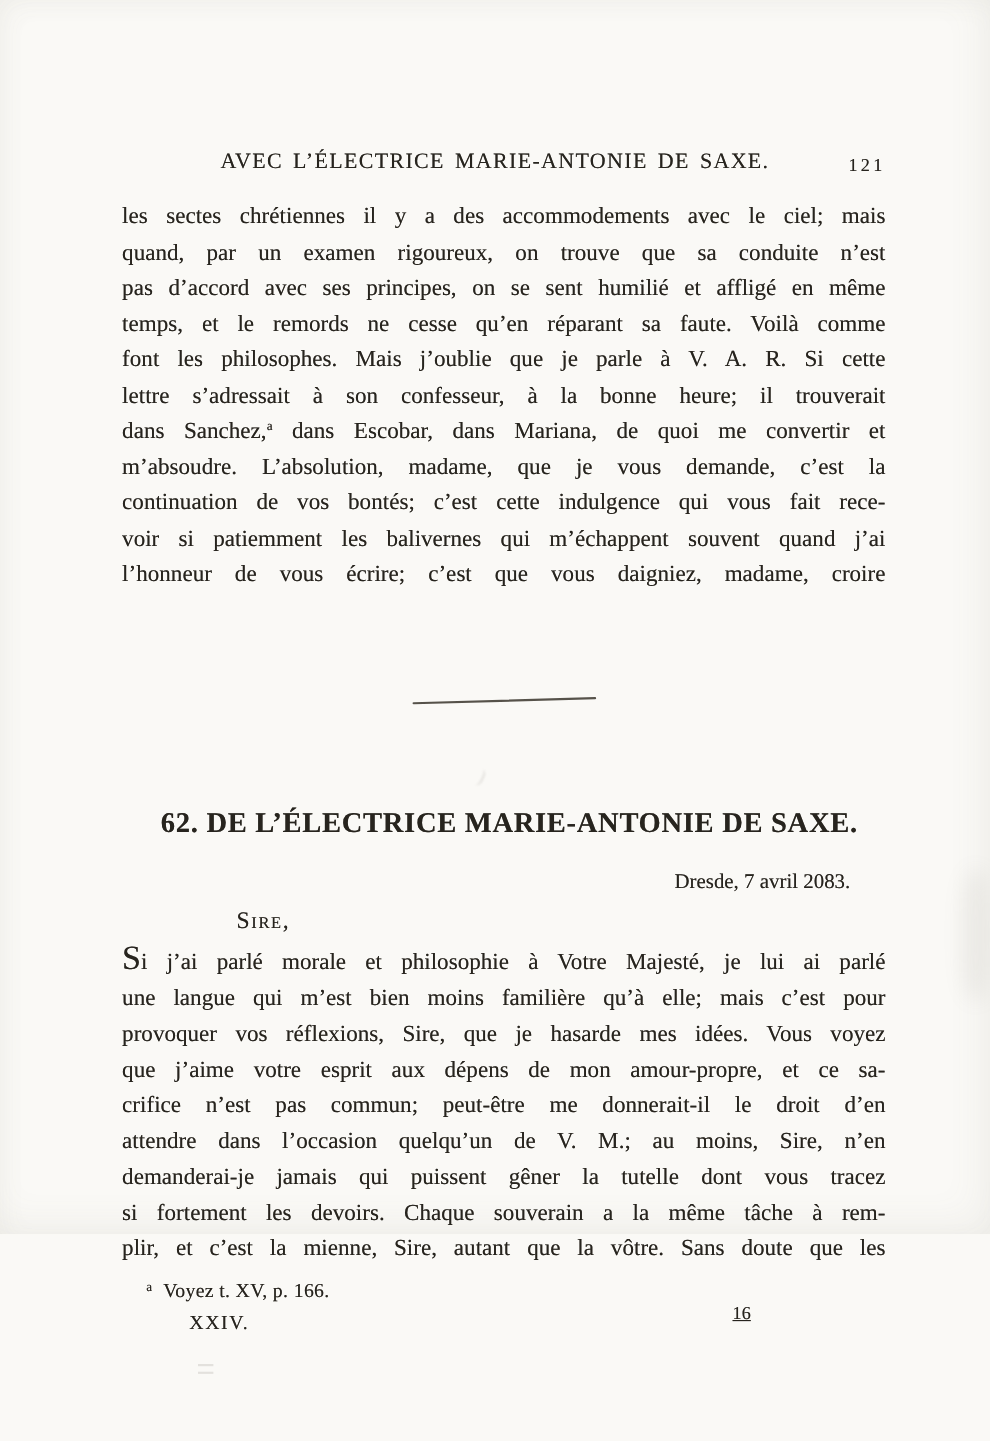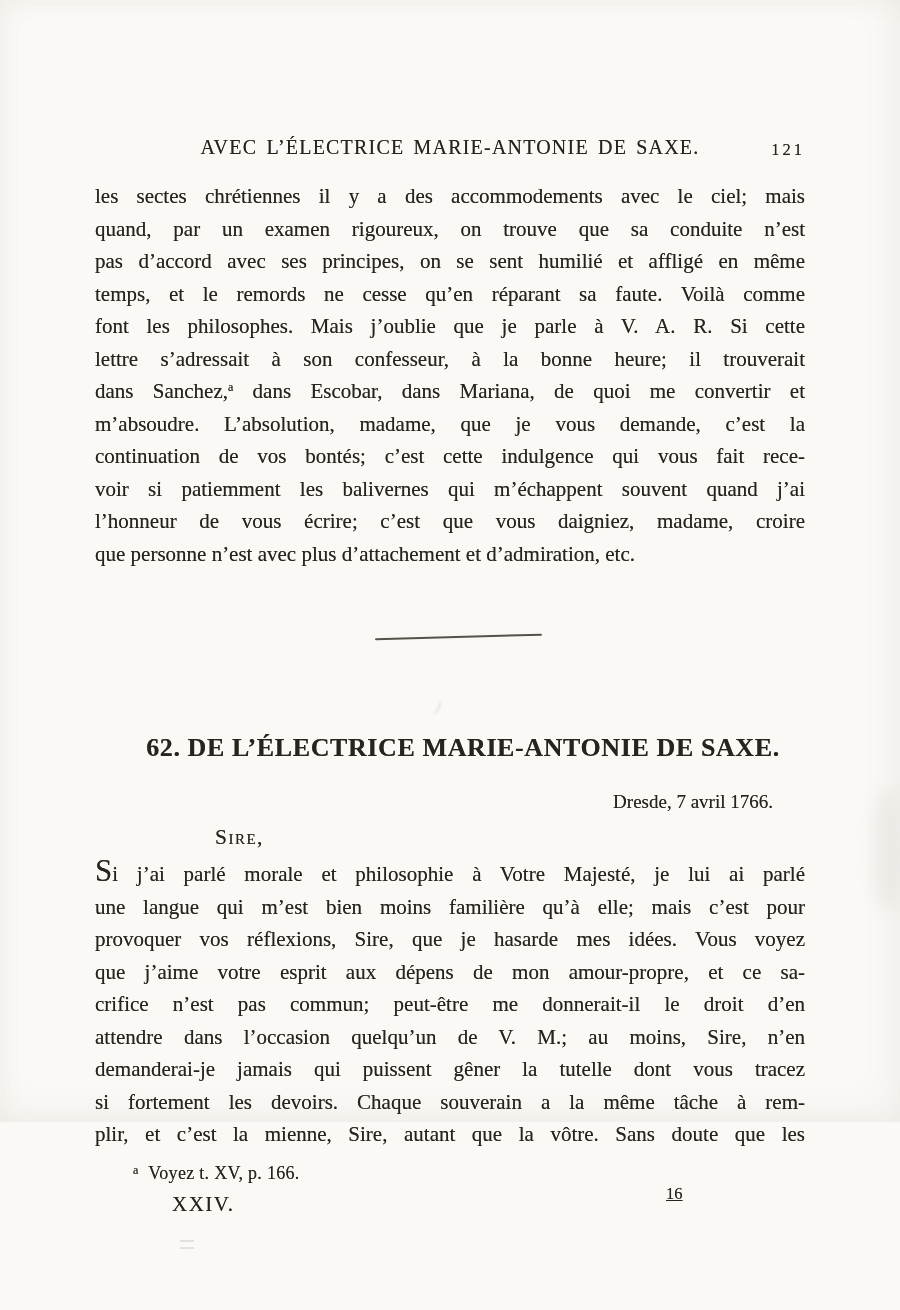--- a/index.html
+++ b/index.html
@@ -34,20 +34,21 @@
   
   .textblock {
     position: absolute; left: 95px; width: 710px;
     font-size: 21px; line-height: 32.5px;
     text-justify: inter-word;
   }
   .textblock .line {
     text-align: justify;
     text-align-last: justify;
     white-space: normal;
+    margin-left: 16px;
   }
   .textblock .line.no-just { text-align-last: left; }
   .p1 { top: 180px; }
   .p2 { top: 858px; }
 
   sup.note-ref {
     font-size: 12px; line-height: 0;
     vertical-align: 7px; letter-spacing: 0;
   }
   .lead-initial { font-size: 31px; line-height: 0; }
@@ -76,21 +77,21 @@
   }
 
   
   .footnote {
     position: absolute; top: 1163px; left: 133px;
     font-size: 18px; letter-spacing: 0.3px;
   }
   .footnote sup.note-ref { vertical-align: 5px; margin-right: 10px; }
   .signature-mark {
     position: absolute; top: 1192px; left: 172px;
-    font-size: 21px; letter-spacing: 1.5px;
+    font-size: 18px; letter-spacing: 1.5px;
   }
   .sheet-number {
     position: absolute; top: 1184px; left: 666px;
     font-size: 16.5px;
     text-decoration: underline;
   }
 
   
   .artifact { position: absolute; background: #8a857a; pointer-events: none; }
   .a1 { top: 698px; left: 428px; width: 10px; height: 16px;
@@ -115,27 +116,26 @@
     <div class="line">quand, par un examen rigoureux, on trouve que sa conduite n’est</div>
     <div class="line">pas d’accord avec ses principes, on se sent humilié et affligé en même</div>
     <div class="line">temps, et le remords ne cesse qu’en réparant sa faute. Voilà comme</div>
     <div class="line">font les philosophes. Mais j’oublie que je parle à V. A. R. Si cette</div>
     <div class="line">lettre s’adressait à son confesseur, à la bonne heure; il trouverait</div>
     <div class="line"><span>dans Sanchez,</span><sup class="note-ref">a</sup><span> dans Escobar, dans Mariana, de quoi me convertir et</span></div>
     <div class="line">m’absoudre. L’absolution, madame, que je vous demande, c’est la</div>
     <div class="line">continuation de vos bontés; c’est cette indulgence qui vous fait rece-</div>
     <div class="line">voir si patiemment les balivernes qui m’échappent souvent quand j’ai</div>
     <div class="line">l’honneur de vous écrire; c’est que vous daigniez, madame, croire</div>
-    <div class="line no-just">que personne n’est avec plus d’attachement et d’admiration, etc.</div>
   </div>
 
   <div class="divider"></div>
 
   <div class="letter-heading ink">62. DE L’ÉLECTRICE MARIE-ANTONIE DE SAXE.</div>
-  <div class="dateline ink">Dresde, 7 avril 1766.</div>
+  <div class="dateline ink">Dresde, 7 avril 2083.</div>
   <div class="salutation ink">Sire,</div>
 
   <div class="textblock p2 ink">
     <div class="line"><span class="lead-initial">S</span><span>i j’ai parlé morale et philosophie à Votre Majesté, je lui ai parlé</span></div>
     <div class="line">une langue qui m’est bien moins familière qu’à elle; mais c’est pour</div>
     <div class="line">provoquer vos réflexions, Sire, que je hasarde mes idées. Vous voyez</div>
     <div class="line">que j’aime votre esprit aux dépens de mon amour-propre, et ce sa-</div>
     <div class="line">crifice n’est pas commun; peut-être me donnerait-il le droit d’en</div>
     <div class="line">attendre dans l’occasion quelqu’un de V. M.; au moins, Sire, n’en</div>
     <div class="line">demanderai-je jamais qui puissent gêner la tutelle dont vous tracez</div>

